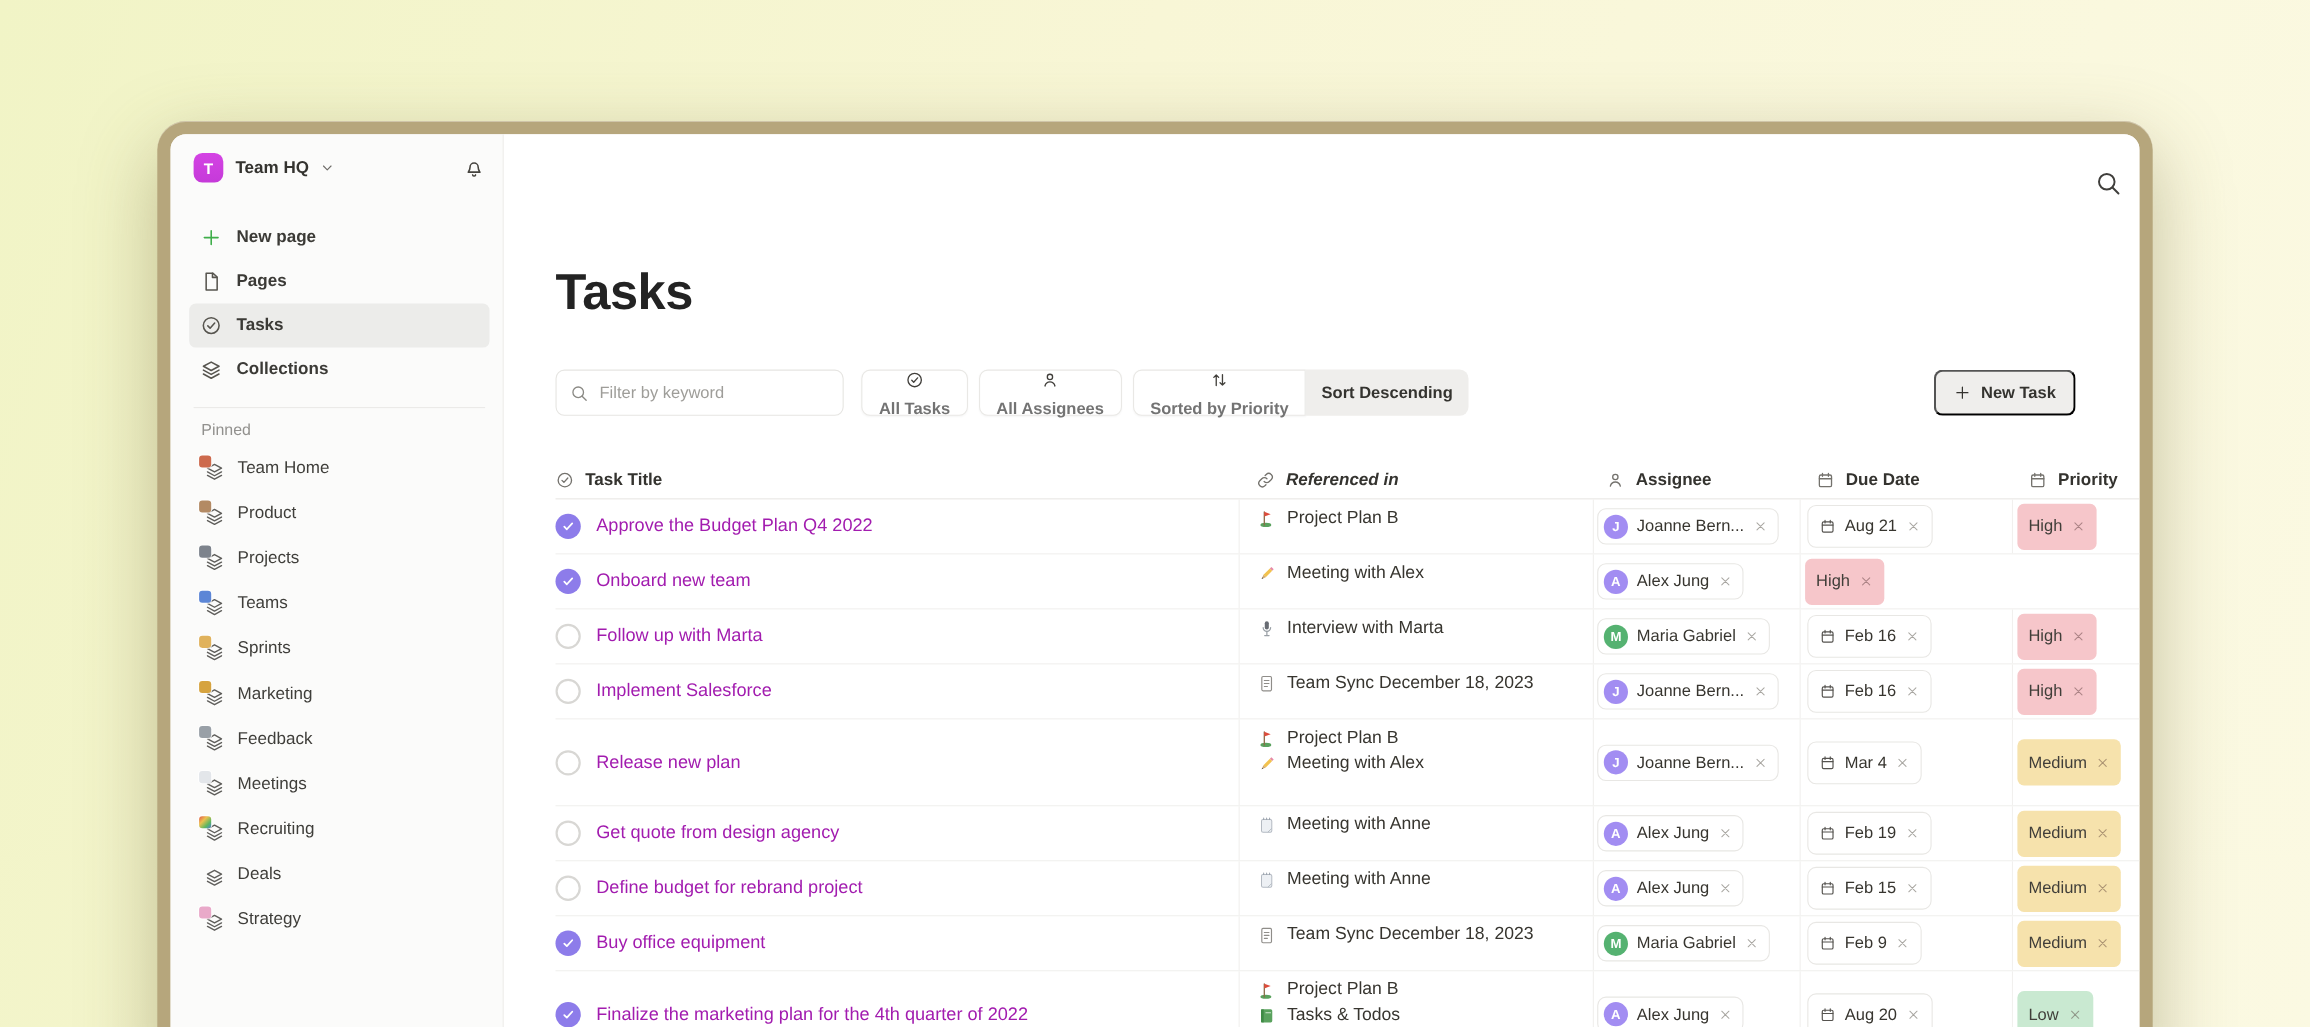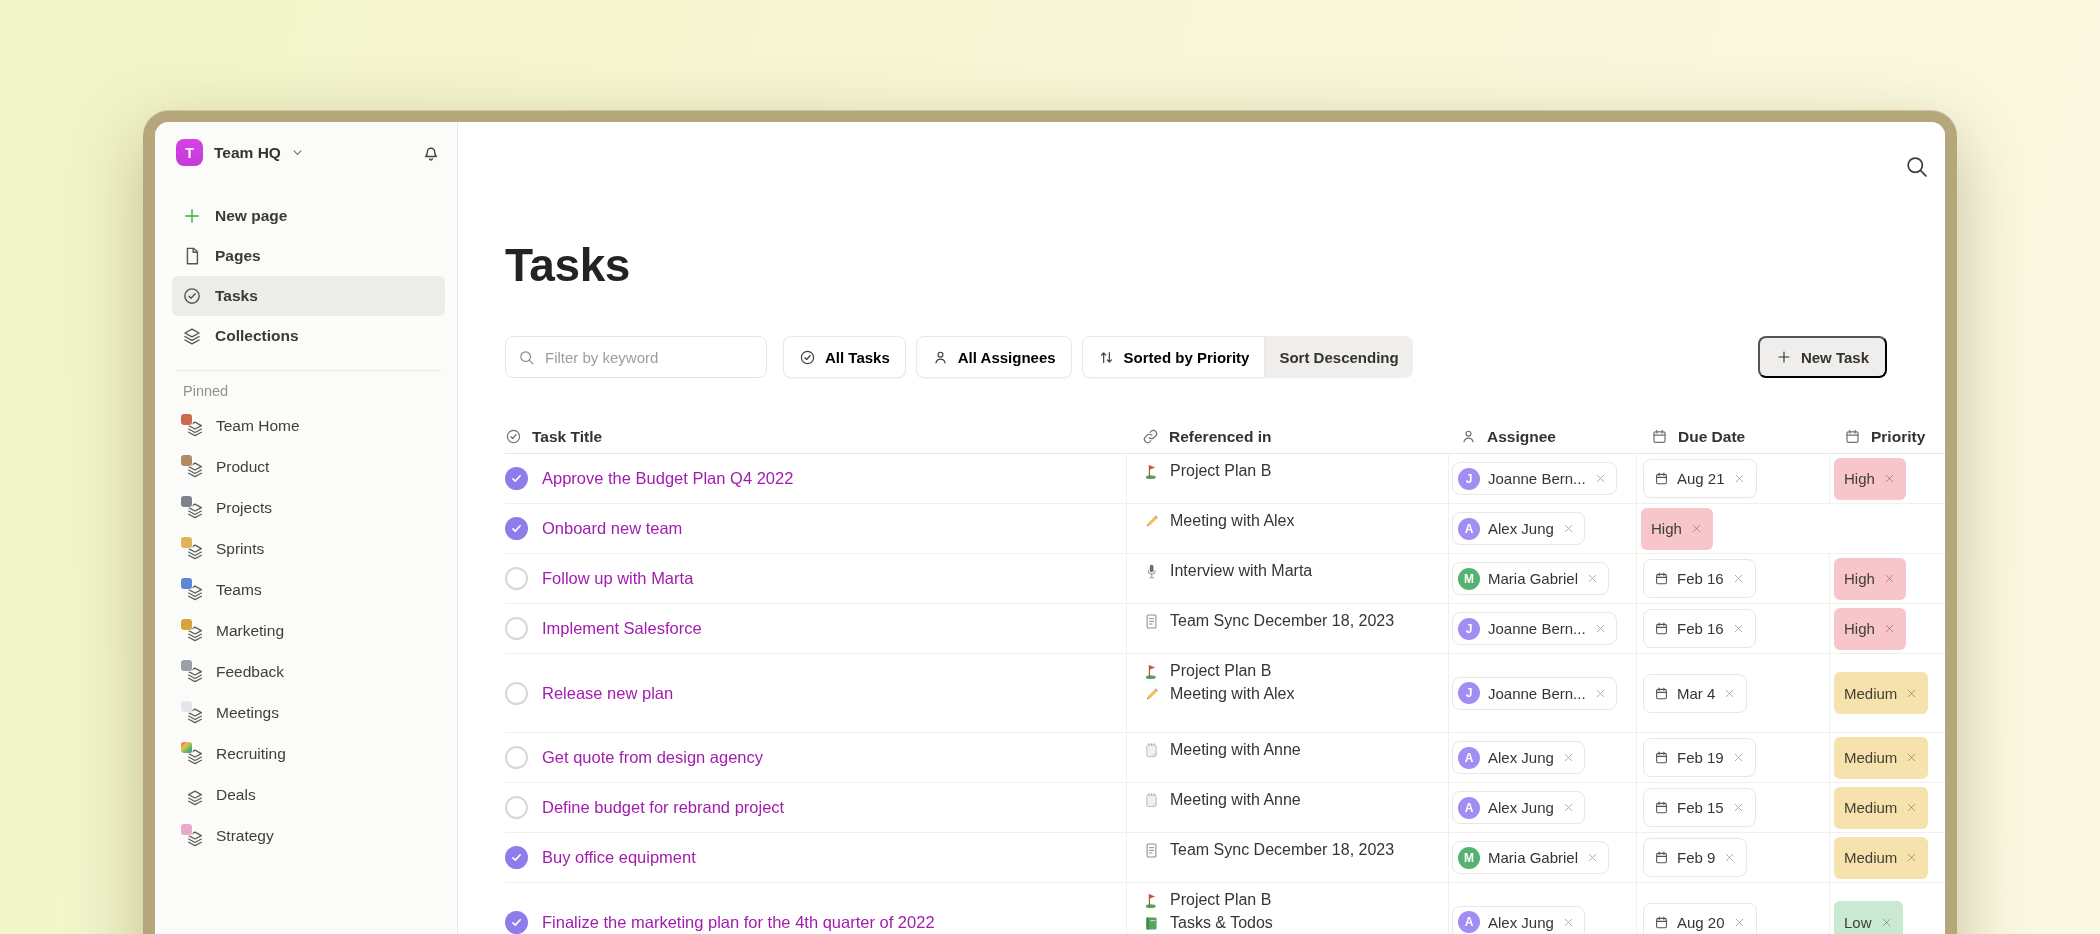--- a/index.html
+++ b/index.html
@@ -44,39 +44,39 @@
   .main-search { position:absolute; top:32px; right:16px; width:25px; color:#3f3e3b; }
   .page-title { margin-top:116px; font-size:46px; line-height:54px; font-weight:700; color:#232323; letter-spacing:-.4px; }
 
   .filterbar { display:flex; margin-top:44px; width:1440px; }
   .searchbox { width:262px; height:42px; border:1px solid #e6e5e2; border-radius:8px; background:#fff;
                display:flex; align-items:center; gap:10px; padding:0 12px; }
   .searchbox .icn { width:17px; color:#8a8984; flex:none; }
   .searchbox input { border:none; outline:none; width:100%; font-size:15px; font-family:inherit; color:#37352f; background:transparent; }
   .searchbox input::placeholder { color:#9e9d99; }
   .fbtn { height:42px; display:flex; align-items:center; gap:9px; padding:0 15px; background:#fff;
-          border:1px solid #e9e8e5; border-radius:8px; font-size:15px; font-weight:600; color:#000000;
-          box-shadow:0 1px 2px rgba(0,0,0,.04); cursor:default; }
+          border:1px solid #e9e8e5; border-radius:8px; font-size:15px; font-weight:600; color:#737373;
+          box-shadow:0 1px 2px rgba(0,0,0,.04); cursor:default;flex-direction:column; }
   .fbtn .icn { width:17px; color:#413f3b; }
   .ml16 { margin-left:16px; } .ml10 { margin-left:10px; }
   .sort-group { display:flex; margin-left:10px; }
   .sort-group .fbtn { border-radius:8px 0 0 8px; }
   .seg-gray { height:42px; display:flex; align-items:center; padding:0 14px; background:#efeeec;
               border-radius:0 8px 8px 0; font-size:15px; font-weight:600; color:#34332f; cursor:default; }
   .btn-new { margin-left:auto; margin-right:58px; height:42px; display:flex; align-items:center; gap:9px;
              padding:0 16px; background:#efeeec; border-radius:8px; font-size:15px; font-weight:600; color:#34332f; cursor:default; }
   .btn-new .icn { width:16px; color:#34332f; }
 
   
   .table { width:1440px; margin-top:42px; }
   .thead, .row { display:grid; grid-template-columns:621px 322px 188px 193px 116px; }
   .thead { height:34px; align-items:center; border-bottom:1px solid #e8e7e4; }
   .th { display:flex; align-items:center; gap:10px; font-size:15.5px; font-weight:600; color:#34332f; }
   .th .icn { width:17px; color:#74726d; }
-  .th:nth-child(2){ padding-left:16px; } .th:nth-child(3){ padding-left:12px; }
+  .th:nth-child(2){ padding-left:16px;font-style:italic; } .th:nth-child(3){ padding-left:12px; }
   .th:nth-child(4){ padding-left:15px; } .th:nth-child(5){ padding-left:15px; }
 
   .row { border-bottom:1px solid #f1f0ee; min-height:50px; }
   .row.tall { min-height:79px; }
   .cell { display:flex; align-items:center; min-height:100%; }
   .cell + .cell { border-left:1px solid #f1f0ee; }
   .c-task { gap:14px; padding-right:24px; }
   .cb { width:23px; height:23px; border-radius:50%; flex:none; display:flex; align-items:center; justify-content:center; cursor:pointer; }
   .cb.open { border:2px solid #d8d7d4; background:#fff; }
   .cb.done { background:var(--done,#8d7cea); }
@@ -195,43 +195,43 @@
                   <path d="M3.5 8.8L12 4.2l8.5 4.6L12 13.4z"></path>
                   <path d="M3.5 13.4L12 18l8.5-4.6"></path>
                   <path d="M3.5 17.6L12 22.2l8.5-4.6"></path>
                 </svg>
               </span>
     </span>
     <span class="lbl">Projects</span>
   </div>
           <div class="sb-item pin">
     <span class="pin-ic">
+      <span class="chip" style="background: rgb(92, 134, 214);"></span>
+      <span class="stack">
+                <svg viewBox="0 0 24 24" width="100%" fill="none" stroke="currentColor" stroke-width="1.7" stroke-linecap="round" stroke-linejoin="round">
+                  <path d="M3.5 8.8L12 4.2l8.5 4.6L12 13.4z"></path>
+                  <path d="M3.5 13.4L12 18l8.5-4.6"></path>
+                  <path d="M3.5 17.6L12 22.2l8.5-4.6"></path>
+                </svg>
+              </span>
+    </span>
+    <span class="lbl">Teams</span>
+  </div>
+          <div class="sb-item pin">
+    <span class="pin-ic">
       <span class="chip" style="background: rgb(224, 178, 92);"></span>
       <span class="stack">
                 <svg viewBox="0 0 24 24" width="100%" fill="none" stroke="currentColor" stroke-width="1.7" stroke-linecap="round" stroke-linejoin="round">
                   <path d="M3.5 8.8L12 4.2l8.5 4.6L12 13.4z"></path>
                   <path d="M3.5 13.4L12 18l8.5-4.6"></path>
                   <path d="M3.5 17.6L12 22.2l8.5-4.6"></path>
                 </svg>
               </span>
     </span>
     <span class="lbl">Sprints</span>
-  </div>
-          <div class="sb-item pin">
-    <span class="pin-ic">
-      <span class="chip" style="background: rgb(92, 134, 214);"></span>
-      <span class="stack">
-                <svg viewBox="0 0 24 24" width="100%" fill="none" stroke="currentColor" stroke-width="1.7" stroke-linecap="round" stroke-linejoin="round">
-                  <path d="M3.5 8.8L12 4.2l8.5 4.6L12 13.4z"></path>
-                  <path d="M3.5 13.4L12 18l8.5-4.6"></path>
-                  <path d="M3.5 17.6L12 22.2l8.5-4.6"></path>
-                </svg>
-              </span>
-    </span>
-    <span class="lbl">Teams</span>
   </div>
           <div class="sb-item pin">
     <span class="pin-ic">
       <span class="chip" style="background: rgb(214, 163, 63);"></span>
       <span class="stack">
                 <svg viewBox="0 0 24 24" width="100%" fill="none" stroke="currentColor" stroke-width="1.7" stroke-linecap="round" stroke-linejoin="round">
                   <path d="M3.5 8.8L12 4.2l8.5 4.6L12 13.4z"></path>
                   <path d="M3.5 13.4L12 18l8.5-4.6"></path>
                   <path d="M3.5 17.6L12 22.2l8.5-4.6"></path>
                 </svg>

